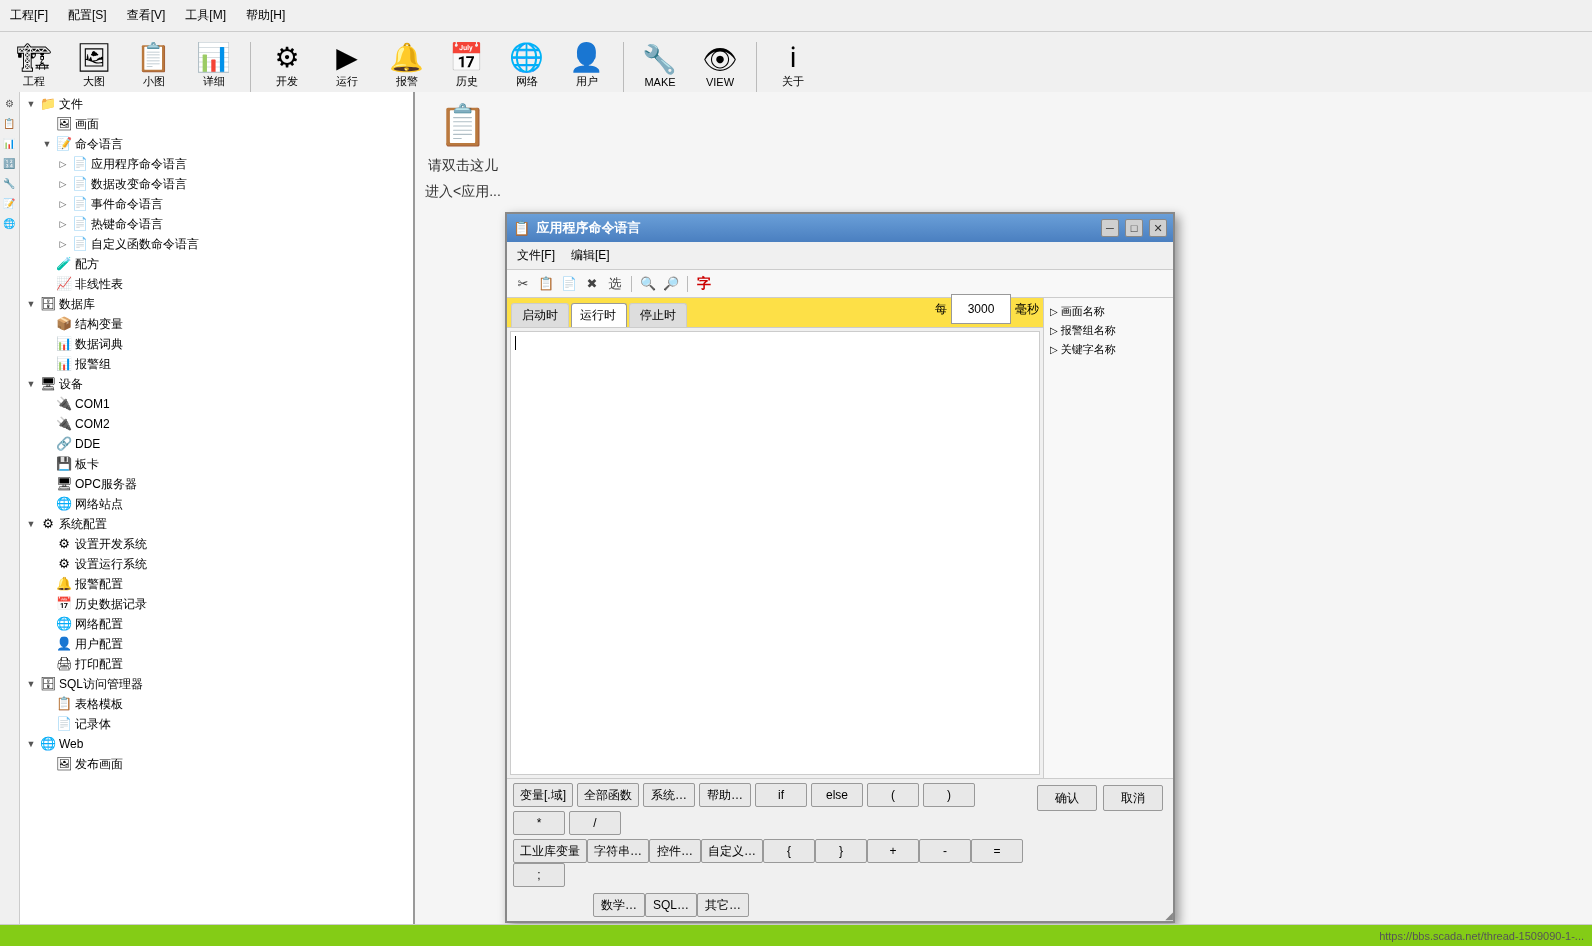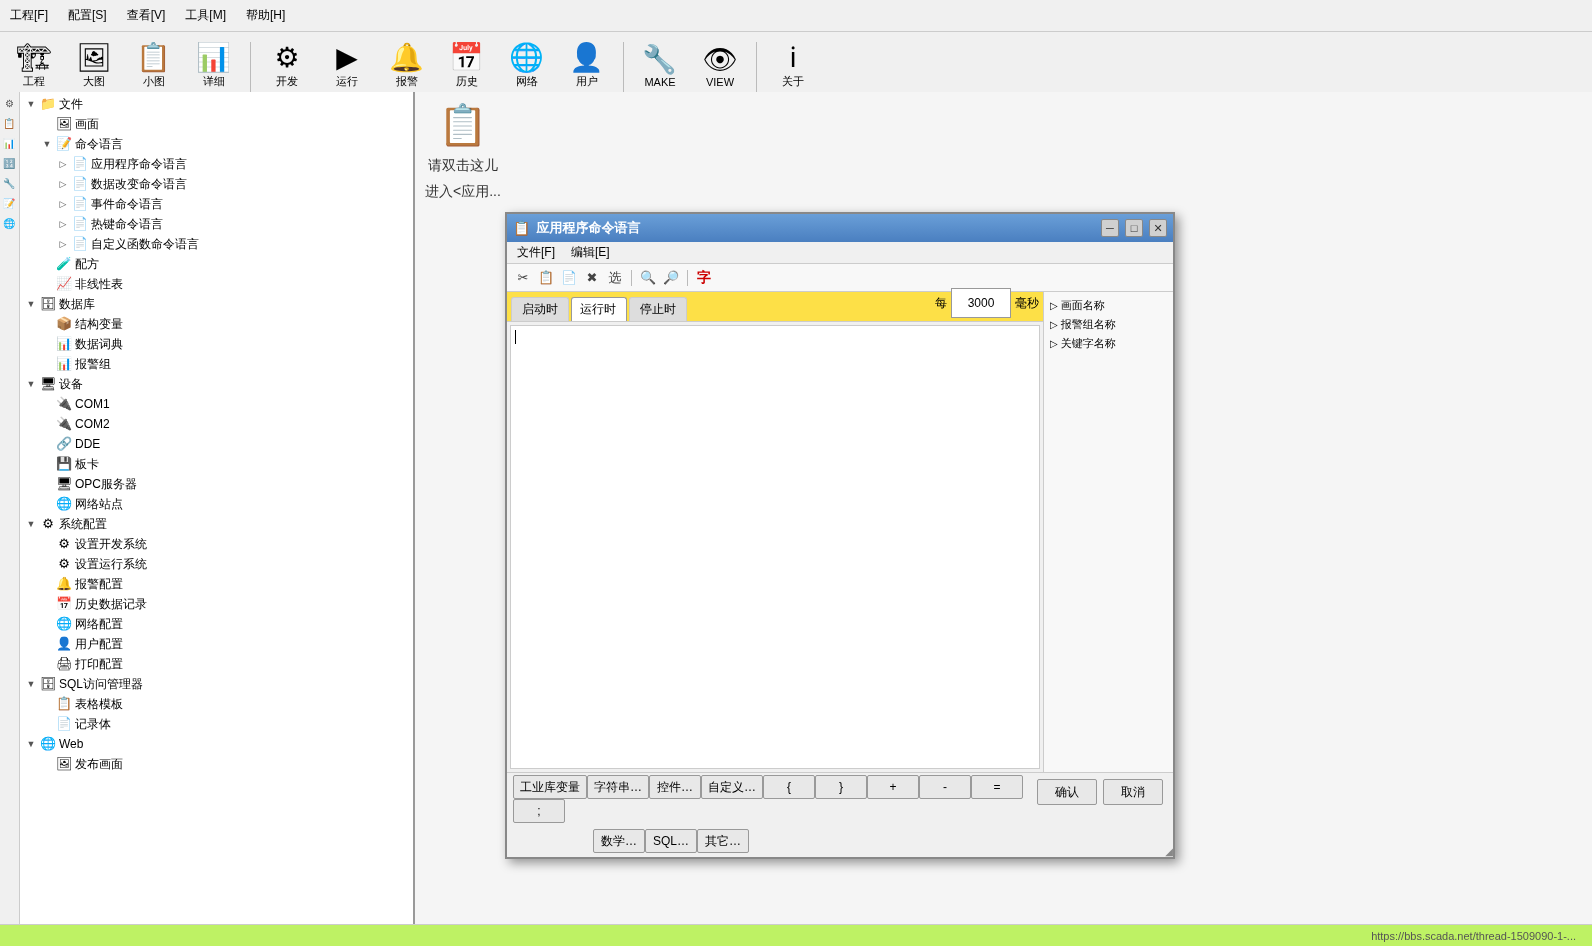--- a/index.html
+++ b/index.html
@@ -219,21 +219,21 @@
       justify-content: center;
       font-size: 11px;
       color: #333;
     }
     .dialog-menubar {
       background: #f0f0f0;
       display: flex;
       gap: 8px;
       padding: 2px 6px;
       border-bottom: 1px solid #ccc;
-      height: 22px;
+      height: 28px;
       align-items: center;
     }
     .dialog-menu-item {
       font-size: 12px;
       cursor: pointer;
       padding: 1px 4px;
     }
     .dialog-toolbar {
       display: flex;
       align-items: center;
@@ -408,25 +408,25 @@
       justify-content: flex-end;
     }
 
     
     .statusbar {
       position: absolute;
       bottom: 0;
       left: 0;
       right: 0;
       height: 22px;
-      background: #bef264;
+      background: #84cc16;
       border-top: 1px solid #ccc;
       display: flex;
       align-items: center;
-      padding: 0 16px;
+      padding: 0 8px;
       font-size: 11px;
       color: #555;
       justify-content: flex-end;
     }
   </style>
 </head>
 <body>
 
 <div class="menubar">
   <span class="menubar-item">工程[F]</span>
@@ -781,20 +781,32 @@
           <div class="dialog-sidebar-item">
             <span class="dialog-sidebar-icon">▷</span>
             <span>关键字名称</span>
           </div>
         </div>
       </div>
 
       <div class="dialog-bottom">
         <div style="display:flex; align-items:flex-start;">
           <div style="flex:1;">
+            <div class="dialog-btn-row-1">
+              <button class="dlg-btn">变量[.域]</button>
+              <button class="dlg-btn">全部函数</button>
+              <button class="dlg-btn">系统…</button>
+              <button class="dlg-btn">帮助…</button>
+              <button class="dlg-btn">if</button>
+              <button class="dlg-btn">else</button>
+              <button class="dlg-btn">(</button>
+              <button class="dlg-btn">)</button>
+              <button class="dlg-btn">*</button>
+              <button class="dlg-btn">/</button>
+            </div>
             <div class="dialog-btn-row-2">
               <button class="dlg-btn dlg-btn-wide">工业库变量</button>
               <button class="dlg-btn">字符串…</button>
               <button class="dlg-btn">控件…</button>
               <button class="dlg-btn">自定义…</button>
               <button class="dlg-btn">{</button>
               <button class="dlg-btn">}</button>
               <button class="dlg-btn">+</button>
               <button class="dlg-btn">-</button>
               <button class="dlg-btn">=</button>

